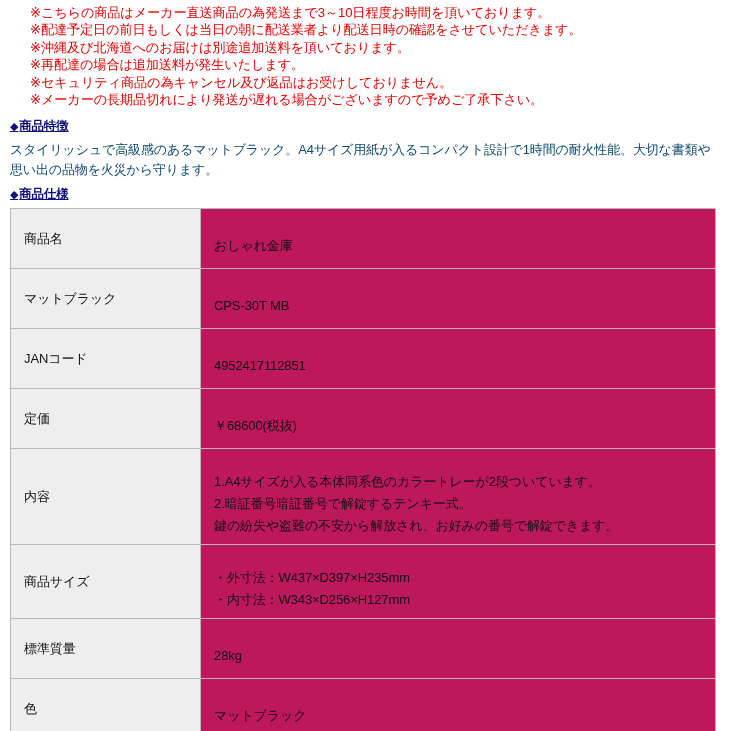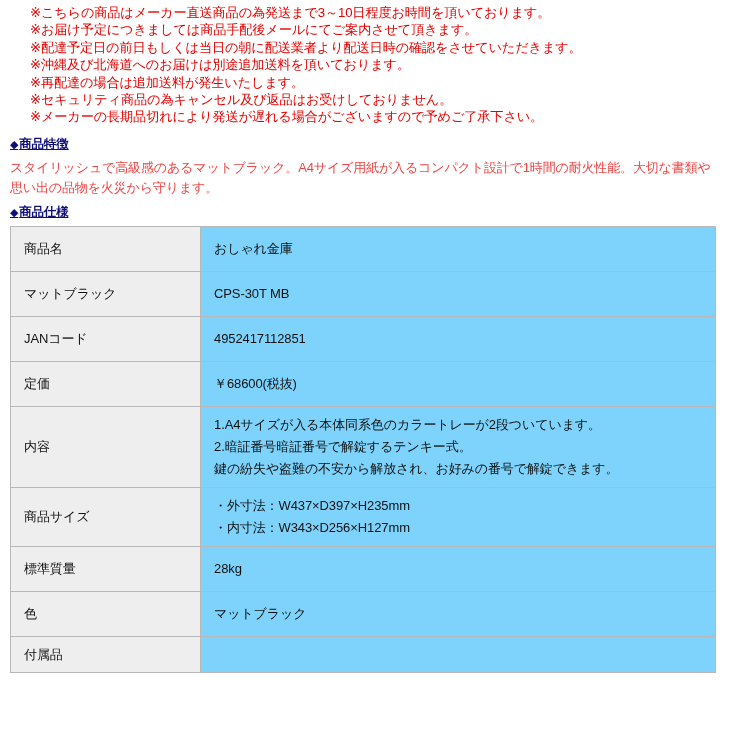--- a/index.html
+++ b/index.html
@@ -52,21 +52,21 @@
   .section-heading .diamond {
     color: #10107a;
     font-size: 11px;
     margin-right: 1px;
   }
 
   
   .description {
     font-size: 13px;
     line-height: 20px;
-    color: #ef4444;
+    color: #0c4a6e;
     margin: 0 0 6px 0;
     letter-spacing: -0.15px;
   }
 
   
   table.spec {
     border-collapse: collapse;
     width: 706px;
     margin: 2px 0 0 0;
     table-layout: fixed;
@@ -82,38 +82,37 @@
     color: #111111;
   }
   td.label {
     width: 176px;
     background: #eeeeee;
     padding: 7px 0 7px 13px;
     color: #111111;
     margin-left: 7px;
   }
   td.value {
-    background: #7dd3fc;
-    padding: 7px 0 7px 13px;
+    background: #be185d;
+    padding: 22px 0 7px 13px;
   }
   td.value .line {
     display: block;
     line-height: 22px;
     white-space: nowrap;
   }
   tr.tall td { height: 30px; }
 </style>
 </head>
 <body>
 
 <div class="page">
 
   <ul class="notices">
     <li>※こちらの商品はメーカー直送商品の為発送まで3～10日程度お時間を頂いております。</li>
-    <li>※お届け予定につきましては商品手配後メールにてご案内させて頂きます。</li>
     <li>※配達予定日の前日もしくは当日の朝に配送業者より配送日時の確認をさせていただきます。</li>
     <li>※沖縄及び北海道へのお届けは別途追加送料を頂いております。</li>
     <li>※再配達の場合は追加送料が発生いたします。</li>
     <li>※セキュリティ商品の為キャンセル及び返品はお受けしておりません。</li>
     <li>※メーカーの長期品切れにより発送が遅れる場合がございますので予めご了承下さい。</li>
   </ul>
 
   <div class="section-heading">
     <span class="diamond">◆</span><span>商品特徴</span>
   </div>

